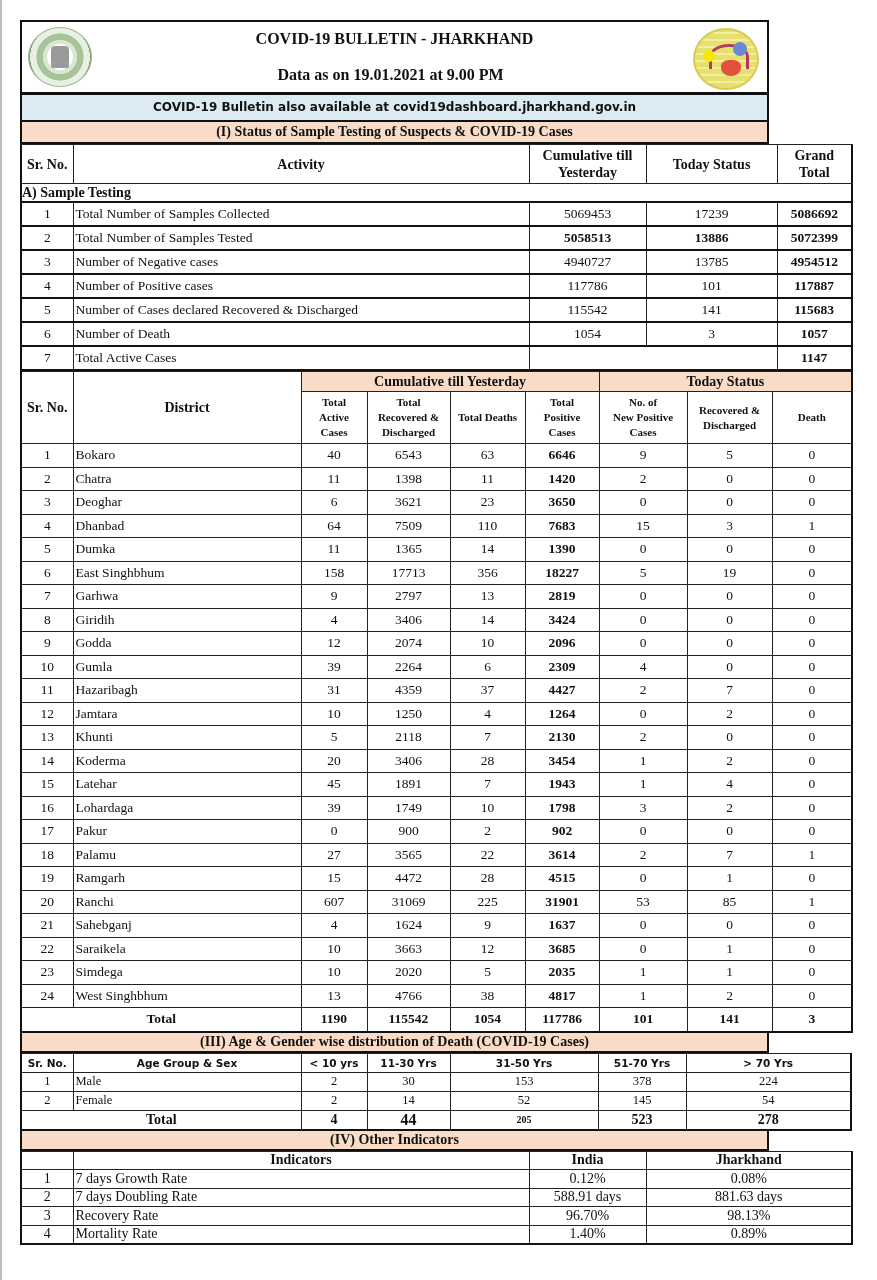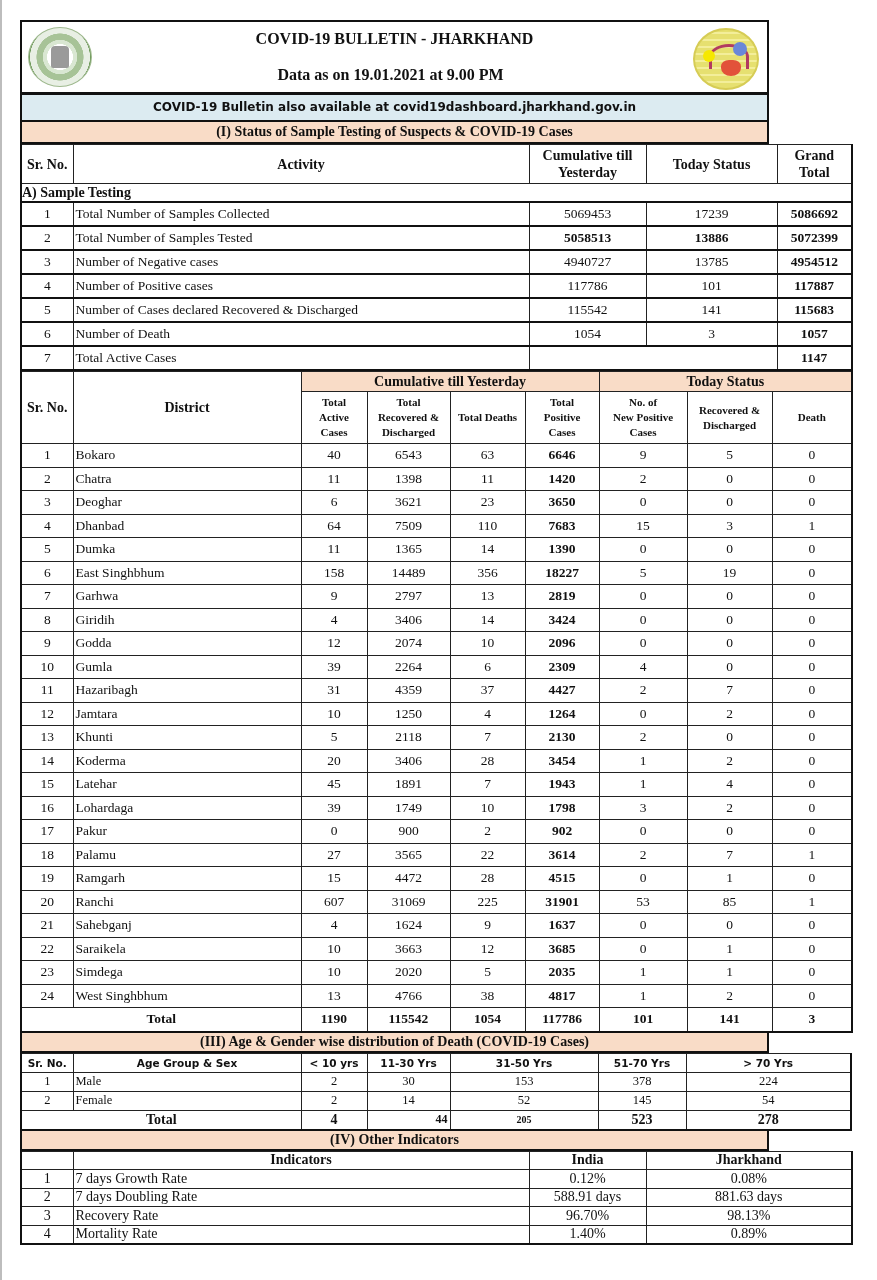--- a/index.html
+++ b/index.html
@@ -210,21 +210,21 @@
           <td>14</td>
           <td class="bold">1390</td>
           <td>0</td>
           <td>0</td>
           <td>0</td>
         </tr>
         <tr>
           <td>6</td>
           <td class="left">East Singhbhum</td>
           <td>158</td>
-          <td>14489</td>
+          <td>17713</td>
           <td>356</td>
           <td class="bold">18227</td>
           <td>5</td>
           <td>19</td>
           <td>0</td>
         </tr>
         <tr>
           <td>7</td>
           <td class="left">Garhwa</td>
           <td>9</td>
@@ -476,21 +476,21 @@
           <td>14</td>
           <td>52</td>
           <td>145</td>
           <td>54</td>
         </tr>
       </tbody>
     <tbody>
         <tr class="bold" style="font-size:14px;">
       <td colspan="2" style="font-size:14px;">Total</td>
       <td style="font-size:14px;">4</td>
-      <td style="font-size:12px;text-align:right;">44</td>
+      <td style="font-size:16px;">44</td>
       <td style="font-size:10px;">205</td>
       <td style="font-size:14px;">523</td>
       <td style="font-size:14px;">278</td>
     </tr>
   </tbody>
     </table>
 
   <div class="section-bar" style="height:18px;line-height:18px;">(IV)  Other Indicators</div>
   <table class="outer sec4" style="border-top:none;">
     <colgroup>

